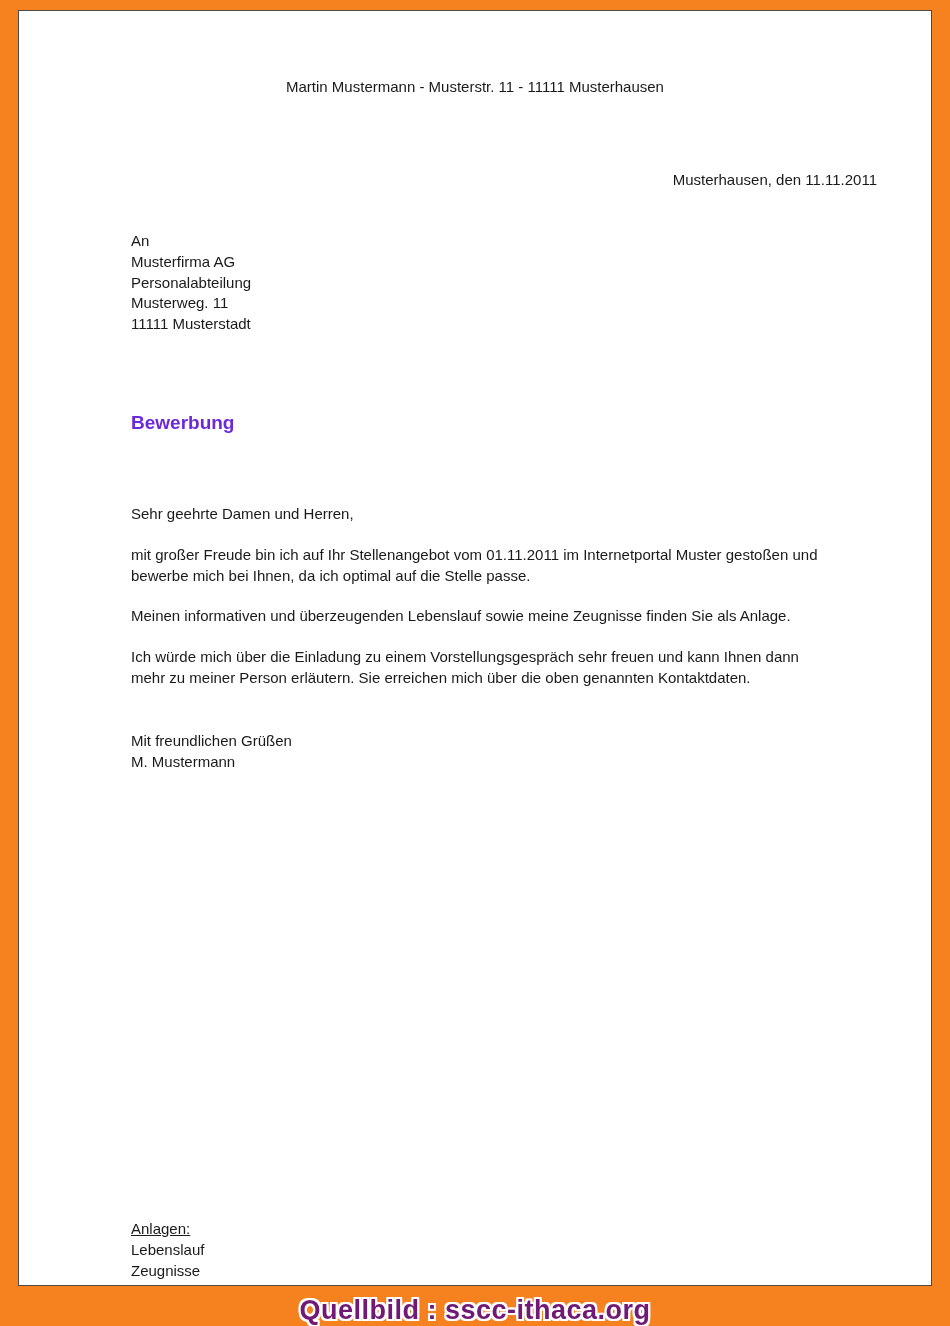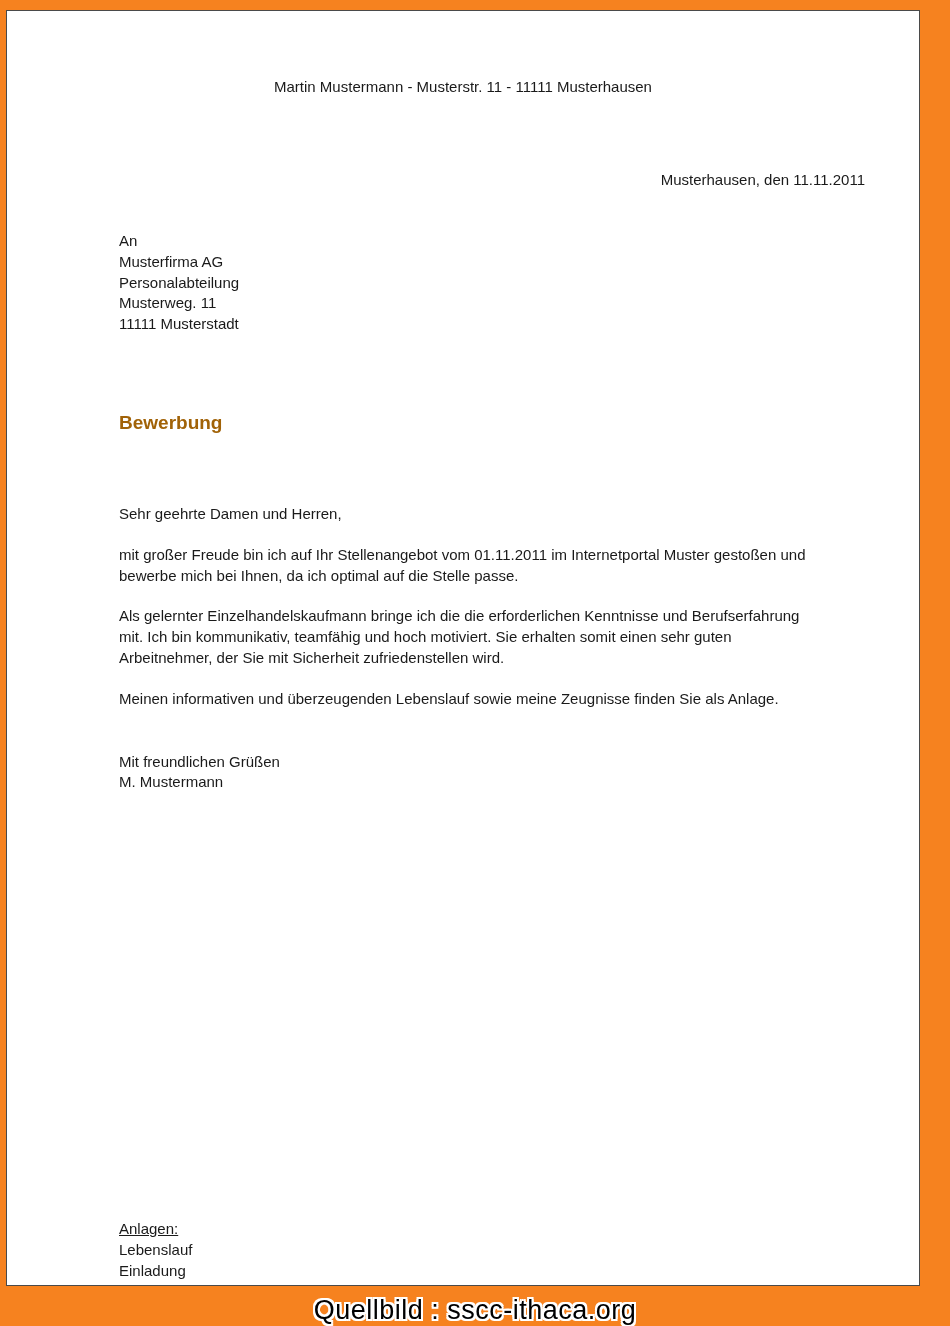--- a/index.html
+++ b/index.html
@@ -10,21 +10,21 @@
   }
   .frame {
     position: relative;
     width: 950px;
     height: 1326px;
     background: #f6821f;
     overflow: hidden;
   }
   .page {
     position: absolute;
-    left: 6px;
+    left: 18px;
     top: 10px;
     width: 914px;
     height: 1276px;
     background: #ffffff;
     border: 1px solid #4a4a4a;
     color: #1a1a1a;
     font-size: 15px;
     line-height: 20.8px;
   }
   .header-block {
@@ -47,21 +47,21 @@
     position: absolute;
     top: 220px;
     left: 112px;
   }
   .subject-line {
     position: absolute;
     top: 402px;
     left: 112px;
     font-size: 19px;
     font-weight: bold;
-    color: #a16207;
+    color: #6d28d9;
   }
   .body-block {
     position: absolute;
     top: 474px;
     left: 112px;
     width: 700px;
     margin-top: 19px;
   }
   .body-block p { margin-bottom: 20px; }
   .salutation { margin-bottom: 20px; }
@@ -73,22 +73,22 @@
     margin-top: 30px;
   }
   .enclosure-label { text-decoration: underline; }
   .watermark {
     position: absolute;
     left: 0;
     bottom: 0px;
     width: 100%;
     text-align: center;
     font-size: 27px;
-    font-weight: normal;
-    color: #000000;
+    font-weight: bold;
+    color: #701a75;
     letter-spacing: 0.5px;
     text-shadow:
       -2px -2px 0 #ffffff,  2px -2px 0 #ffffff,
       -2px  2px 0 #ffffff,  2px  2px 0 #ffffff,
       -2px  0   0 #ffffff,  2px  0   0 #ffffff,
        0   -2px 0 #ffffff,  0    2px 0 #ffffff;
   }
 </style>
 </head>
 <body>
@@ -108,30 +108,30 @@
       <div>Personalabteilung</div>
       <div>Musterweg. 11</div>
       <div>11111 Musterstadt</div>
     </div>
 
     <div class="subject-line">Bewerbung</div>
 
     <div class="body-block">
       <div class="salutation">Sehr geehrte Damen und Herren,</div>
       <p>mit großer Freude bin ich auf Ihr Stellenangebot vom 01.11.2011 im Internetportal Muster gestoßen und bewerbe mich bei Ihnen, da ich optimal auf die Stelle passe.</p>
-      <p>Als gelernter Einzelhandelskaufmann bringe ich die die erforderlichen Kenntnisse und Berufserfahrung mit. Ich bin kommunikativ, teamfähig und hoch motiviert. Sie erhalten somit einen sehr guten Arbeitnehmer, der Sie mit Sicherheit zufriedenstellen wird.</p>
       <p>Meinen informativen und überzeugenden Lebenslauf sowie meine Zeugnisse finden Sie als Anlage.</p>
+      <p>Ich würde mich über die Einladung zu einem Vorstellungsgespräch sehr freuen und kann Ihnen dann mehr zu meiner Person erläutern. Sie erreichen mich über die oben genannten Kontaktdaten.</p>
       <div class="closing-block">
         <div>Mit freundlichen Grüßen</div>
         <div>M. Mustermann</div>
       </div>
     </div>
 
     <div class="enclosure-block">
       <div class="enclosure-label">Anlagen:</div>
       <div>Lebenslauf</div>
-      <div>Einladung</div>
+      <div>Zeugnisse</div>
     </div>
 
   </div>
 
   <div class="watermark">Quellbild : sscc-ithaca.org</div>
 </div>
 
 </body></html>

